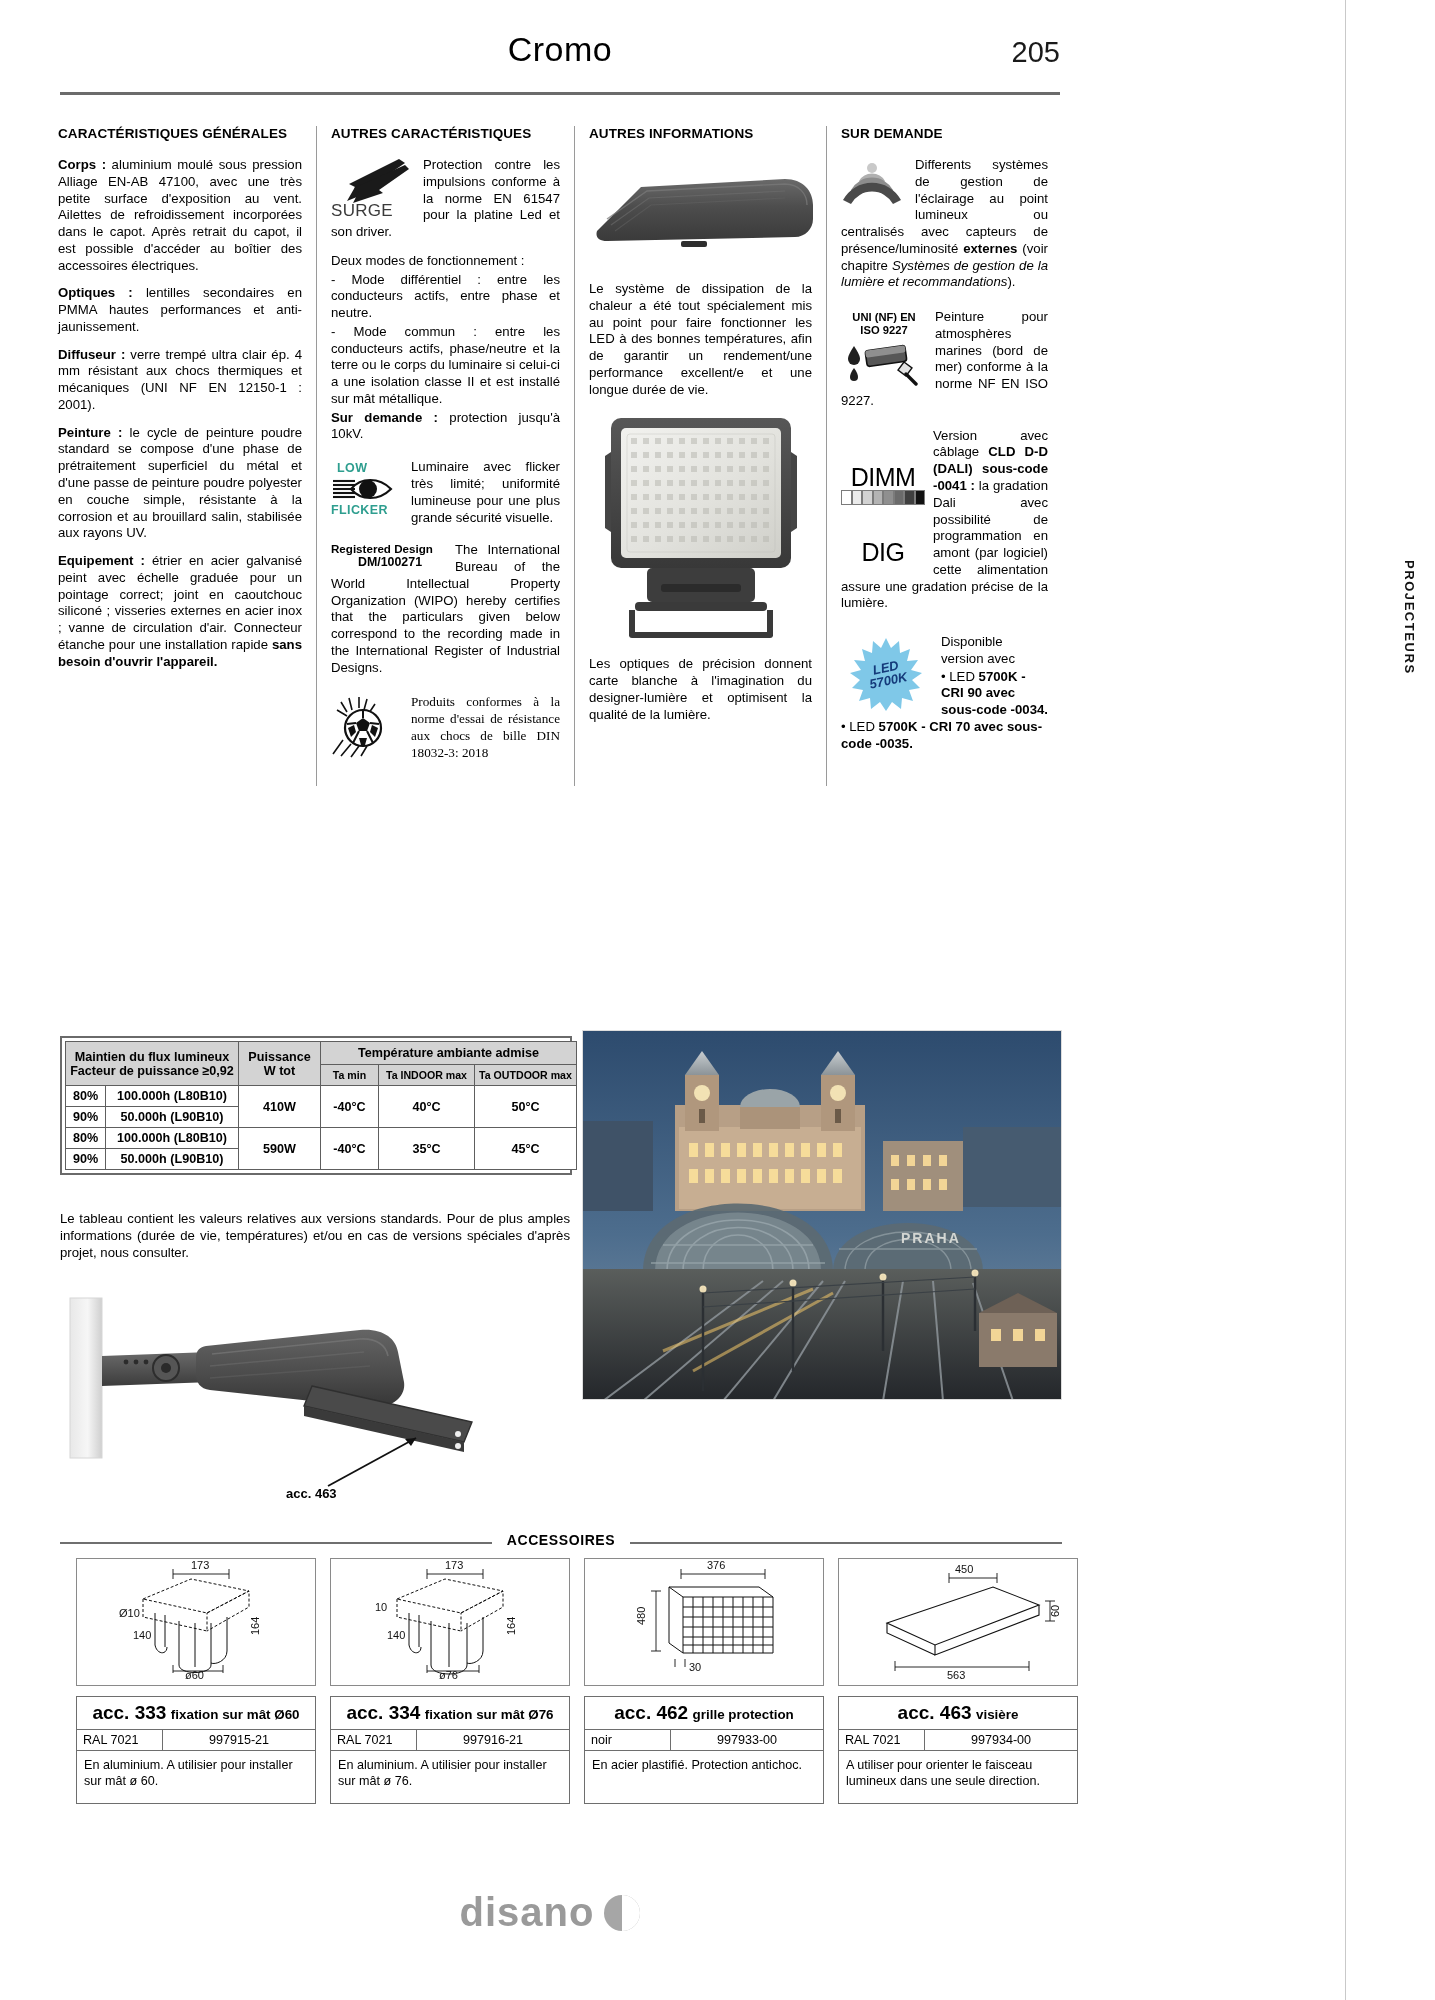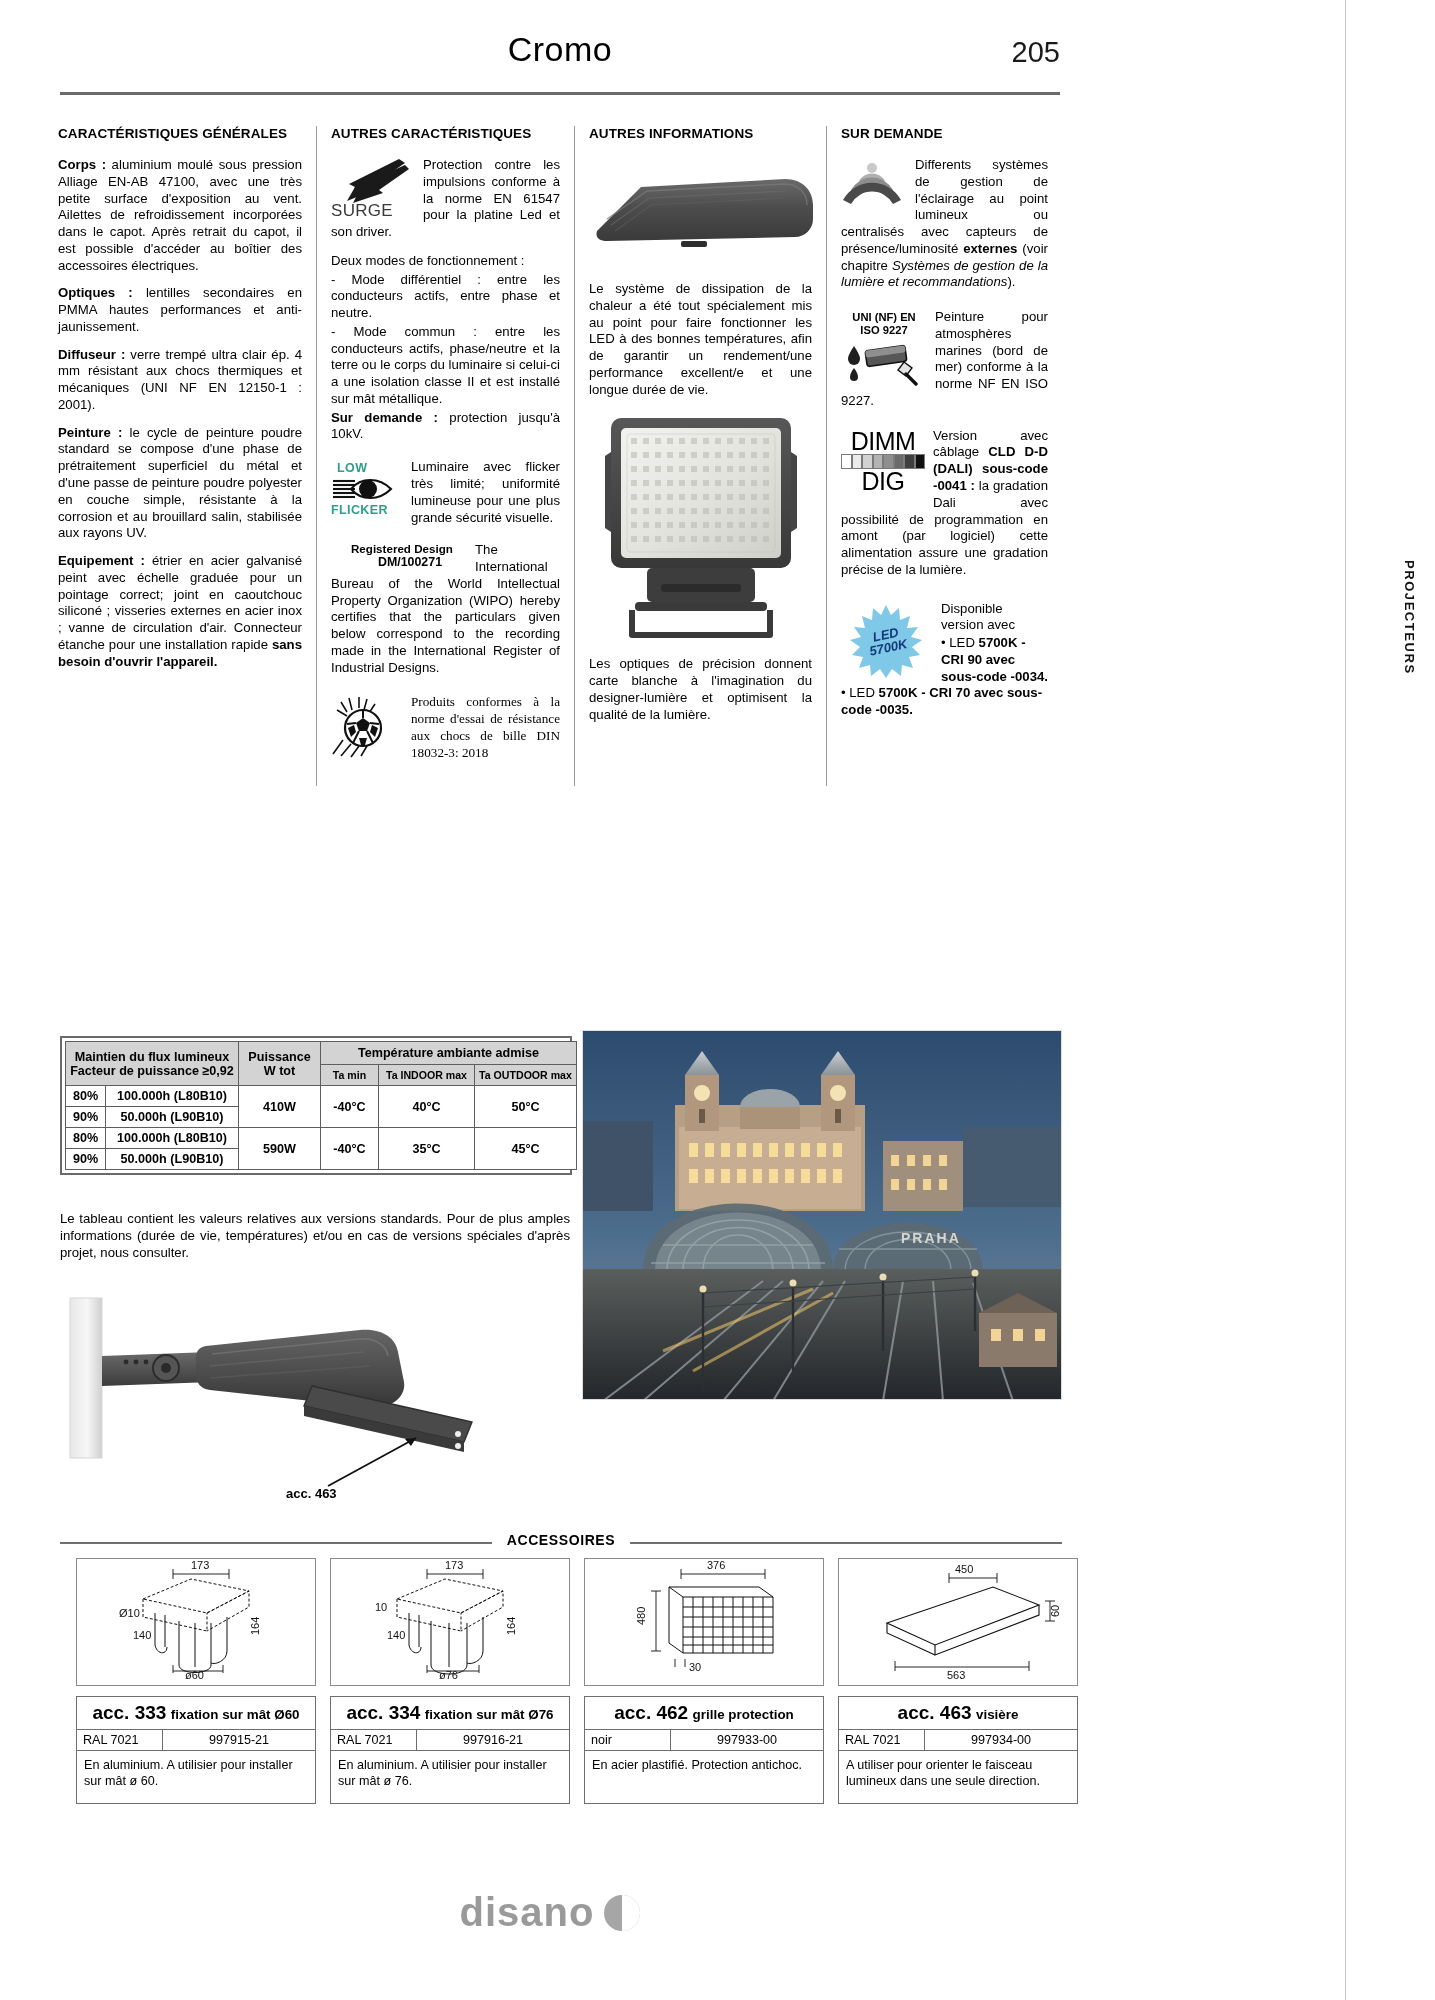--- a/index.html
+++ b/index.html
@@ -72,38 +72,38 @@
   .surge svg { position:absolute; left: 8px; top: -2px; }
   .surge .txt { position: absolute; left: 0; bottom: 0; font-size: 17px; color:#3a3a3a; letter-spacing:.3px;}
 
   
   .flicker { width: 72px; height: 56px; position: relative; }
   .flicker .lw { position:absolute; top:0; left: 6px; font-size: 12.5px; font-weight:bold; color:#2e9e8f; letter-spacing:.4px;}
   .flicker .fl { position:absolute; bottom:0; left: 0; font-size: 12.5px; font-weight:bold; color:#2e9e8f; letter-spacing:.4px;}
   .flicker svg { position: absolute; top: 16px; left: 2px; }
 
   
-  .regdes { float:left; width: 118px; margin-right: 6px; margin-left: 20px; }
+  .regdes { float:left; width: 118px; margin-right: 6px; }
   .regdes .l1 { font-size: 11.6px; font-weight: bold; }
   .regdes .l2 { font-size: 12.4px; font-weight: bold; text-align:center; }
 
   
   .ballicon { width: 72px; height: 64px; }
 
   
   .signal { width: 66px; height: 48px; }
 
   
   .isoblock .ic { width: 86px; }
   .isoblock .iso1 { font-size: 11.2px; font-weight:bold; text-align:center; line-height:1.18; }
   .isoblock .paint { display:block; margin: 2px auto 0; }
 
   
   .dimm { width: 84px; }
-  .dimm .w { font-size: 25px; letter-spacing:-.5px; line-height: .95; text-align:center; }
+  .dimm .w { font-size: 25px; letter-spacing:-.5px; line-height: .95; text-align:center;margin-top:36px; }
   .dimm .bars { display:flex; height: 15px; margin: 1px 0; }
   .dimm .bars i { flex:1; border:1px solid #7b7b7b; }
 
   
   .ledbadge { width: 92px; height: 78px; position: relative; }
   .ledbadge .t {
     position:absolute; left:0; right:0; top:25px; text-align:center;
     font-size: 15px; font-weight: bold; font-style: italic; color:#143a7a; line-height:1.0;
     transform: rotate(-12deg);
   }

